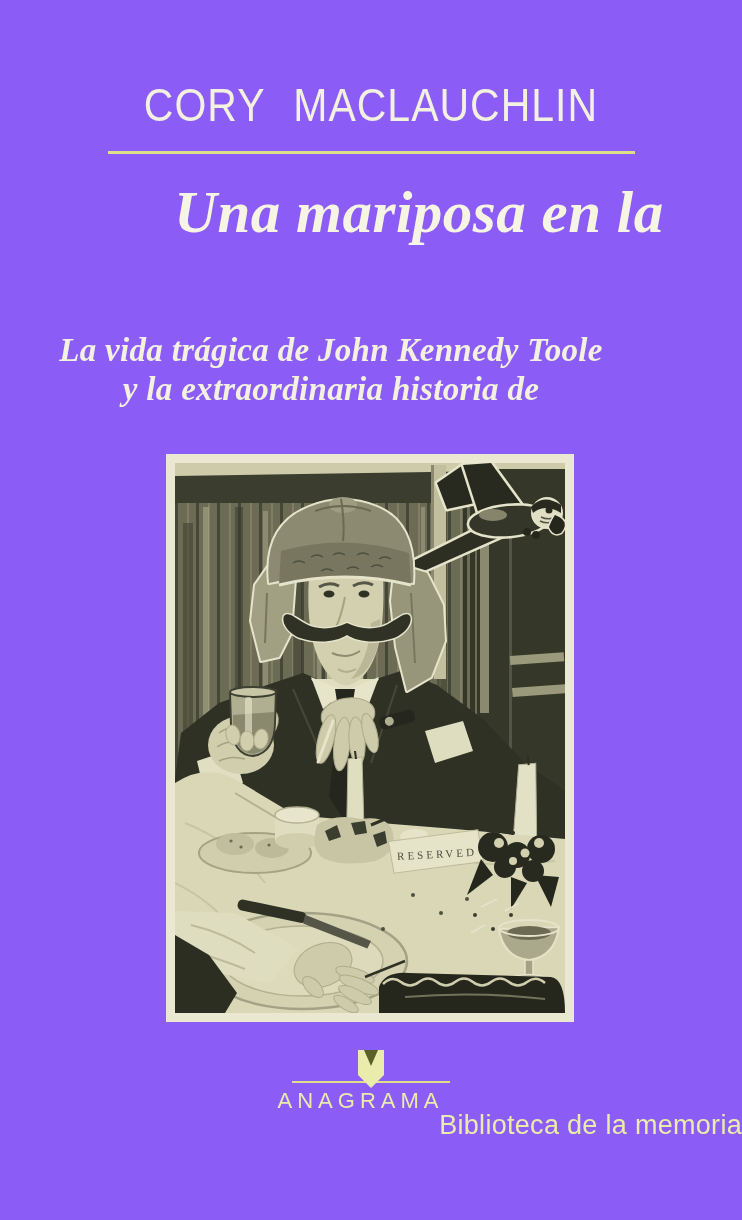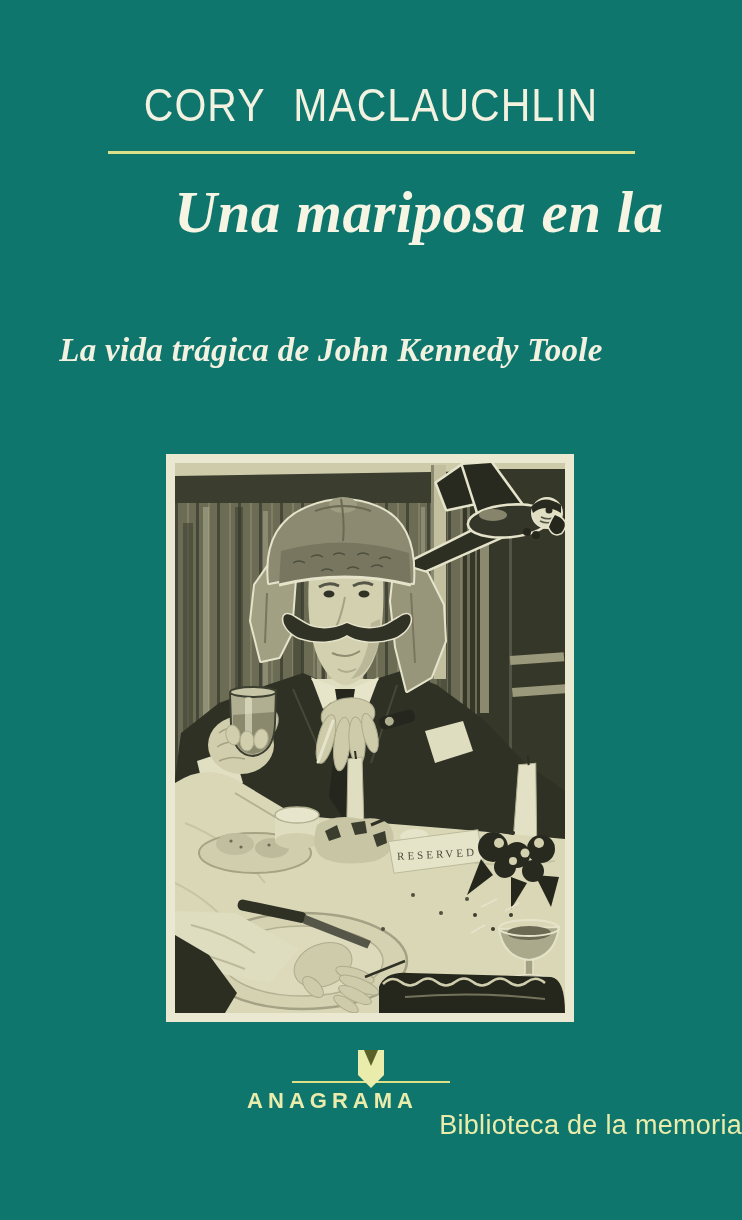--- a/index.html
+++ b/index.html
@@ -1,18 +1,18 @@
 <!DOCTYPE html>
 <html><head>
 <meta charset="utf-8">
 <style>
   html,body{margin:0;padding:0;background:#5a6128;}
   .cover{
     position:relative;width:742px;height:1220px;overflow:hidden;
-    background:#0f766e;font-family:"Liberation Sans",sans-serif;
+    background:#8b5cf6;font-family:"Liberation Sans",sans-serif;
   }
   .author{
     position:absolute;top:80px;left:0;width:742px;text-align:center;
     color:#f3f1e0;font-size:41px;font-weight:400;letter-spacing:1px;
     word-spacing:16px;transform:scaleY(1.12);transform-origin:50% 0;
     white-space:nowrap;
   }
   .rule{
     position:absolute;top:151px;left:108px;width:527px;height:3px;
     background:#dce187;
@@ -30,22 +30,23 @@
   }
   .subtitle span{display:block;}
   .photo{
     position:absolute;top:454px;left:166px;width:390px;height:550px;
     border:9px solid #ebe8d1;background:#6e6d59;
   }
   .photo svg{display:block;}
   .pub-logo{position:absolute;top:1050px;left:292px;width:158px;height:40px;}
   .pub-name{
     position:absolute;top:1088px;left:0;width:665px;text-align:center;
-    color:#eaecab;font-size:22px;letter-spacing:5px;font-weight:700;
+    color:#eaecab;font-size:22px;letter-spacing:5px;font-weight:400;
     white-space:nowrap;
+    padding-left:28px;
   }
   .pub-collection{
     position:absolute;top:1110px;left:0;width:742px;text-align:right;
     color:#eaecab;font-size:27px;letter-spacing:0.3px;font-weight:400;
     white-space:nowrap;
   }
 </style>
 </head>
 <body>
 
@@ -54,20 +55,21 @@
   <div class="author">CORY MACLAUCHLIN</div>
 
   <div class="rule"></div>
 
   <div class="title">
     <span>Una mariposa en la</span>
   </div>
 
   <div class="subtitle">
     <span>La vida trágica de John Kennedy Toole</span>
+    <span>y la extraordinaria historia de</span>
   </div>
 
   <div class="photo">
     <svg width="390" height="550" viewBox="0 0 390 550">
       <defs>
         <pattern id="slats" width="21" height="550" patternUnits="userSpaceOnUse">
           <rect width="21" height="550" fill="#6e6d59"></rect>
           <rect x="0" width="3" height="550" fill="#45463a"></rect>
           <rect x="12" width="2" height="550" fill="#83816b"></rect>
         </pattern>

